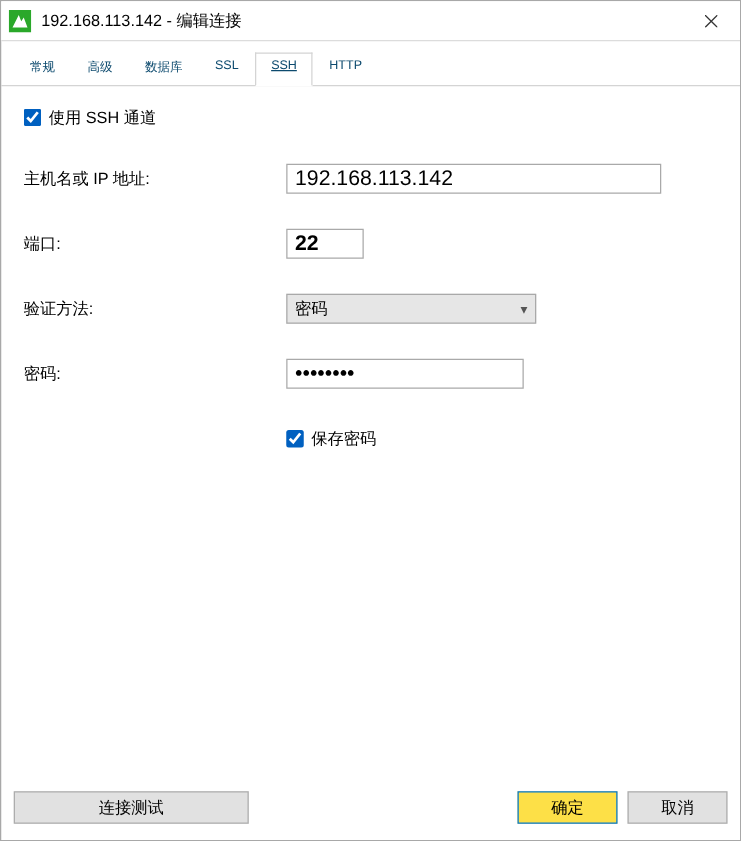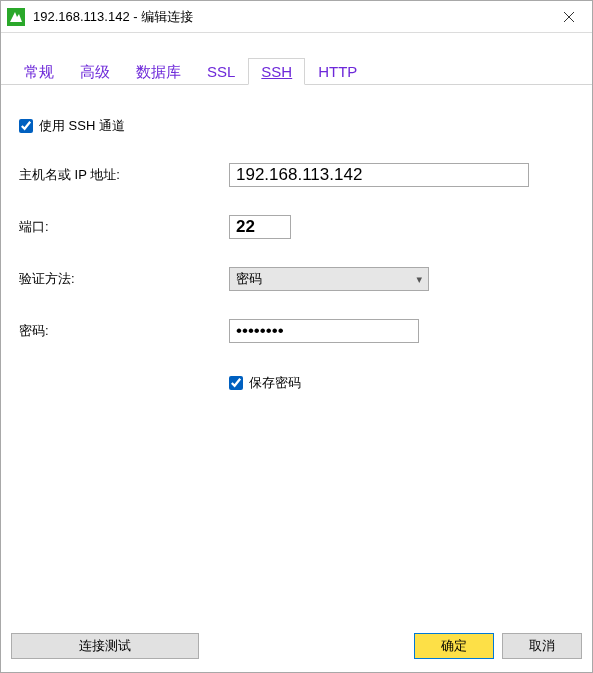--- a/index.html
+++ b/index.html
@@ -10,21 +10,20 @@
     font-size: 13px;
     background: #fff;
     color: #000;
     overflow: hidden;
   }
   .window {
     width: 593px; height: 673px;
     border: 1px solid #a8a8a8;
     display: flex; flex-direction: column;
     background: #fff;
-    gap: 16px;
   }
   .titlebar {
     height: 32px;
     display: flex; align-items: center;
     border-bottom: 1px solid #dcdcdc;
     background: #fff;
     padding-left: 6px;
   }
   .titlebar .icon {
     width: 18px; height: 18px;
@@ -44,22 +43,22 @@
 
   .tabs {
     display: flex;
     height: 28px;
     padding-left: 10px;
     margin-top: 8px;
     border-bottom: 1px solid #d4d4d4;
   }
   .tab {
     padding: 4px 12px 4px 12px;
-    font-size: 15px;
-    color: #6d28d9;
+    font-size: 10px;
+    color: #0c4a6e;
     position: relative;
     top: 1px;
     border: 1px solid transparent;
     border-bottom: none;
     background: transparent;
   }
   .tab.active {
     border: 1px solid #d4d4d4;
     border-bottom: 1px solid #fff;
     background: #fff;

